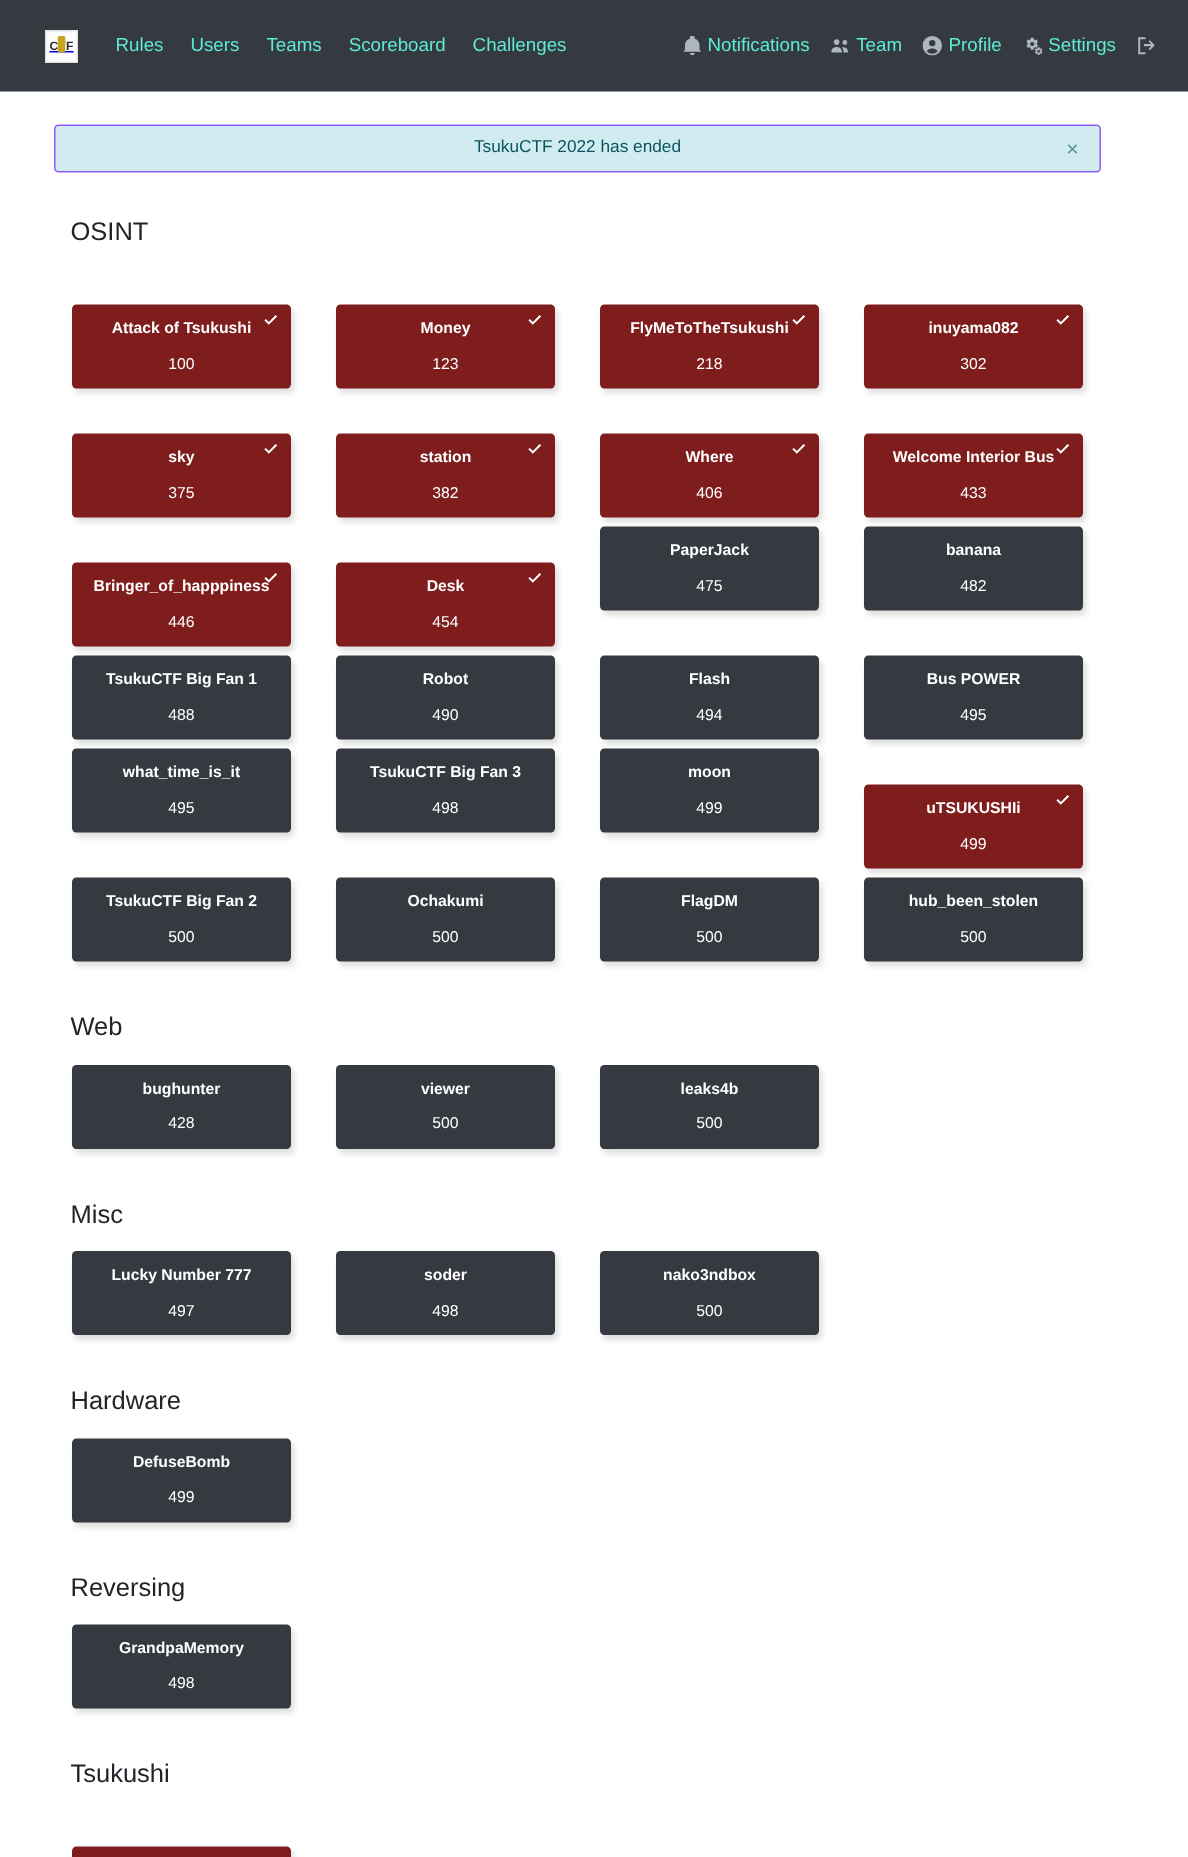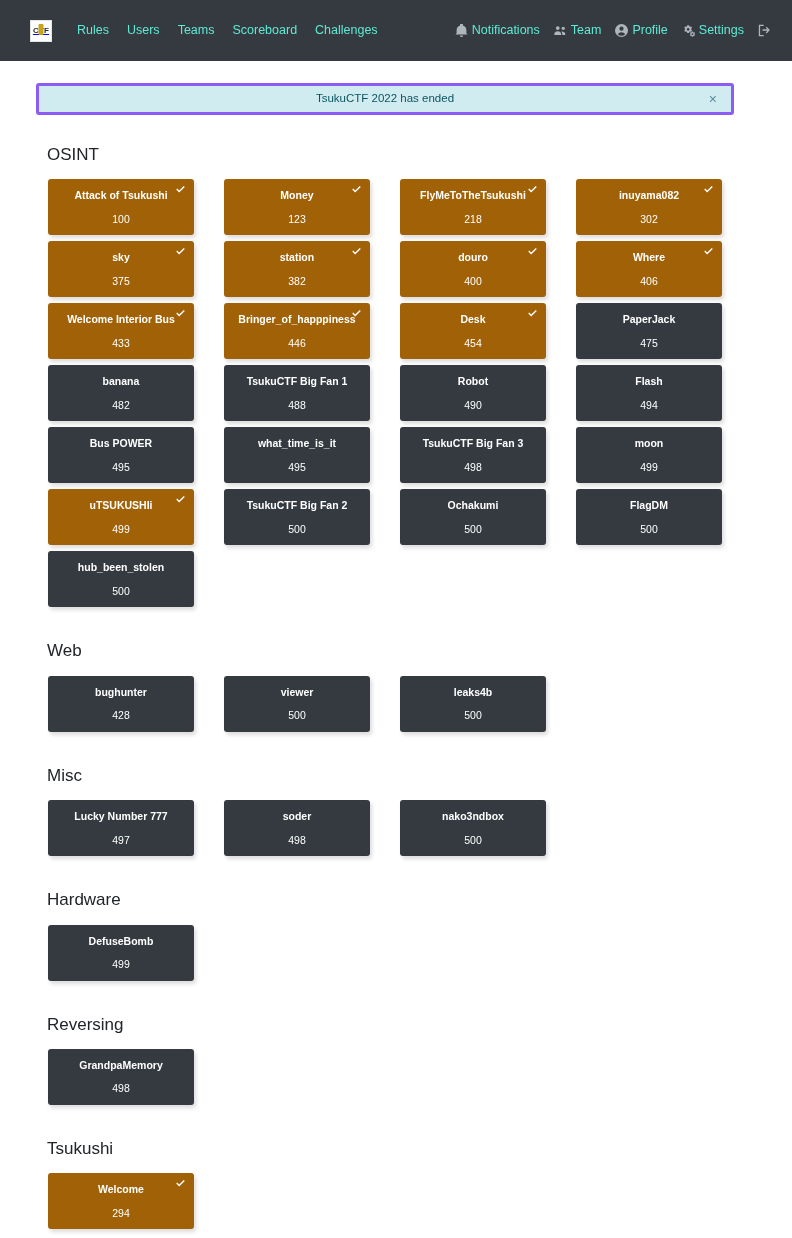--- a/index.html
+++ b/index.html
@@ -94,21 +94,21 @@
     width: 792px;
     padding: 0;
   }
 
   
   .alert-wrap {
     padding: 22px 58px 0 36px;
   }
   .alert {
     background: #d1ecf1;
-    border: 3px solid #8b5cf6;
+    border: 1px solid #8b5cf6;
     color: #0c5460;
     border-radius: 3px;
     height: 32px;
     display: flex;
     align-items: center;
     justify-content: center;
     position: relative;
     font-size: 11.5px;
   }
   .alert-text { line-height: 1; }
@@ -153,21 +153,21 @@
     position: relative;
     display: flex;
     flex-direction: column;
     align-items: center;
     justify-content: center;
     cursor: pointer;
     box-shadow: 2px 3px 4px rgba(0,0,0,0.14);
     overflow: hidden;
   }
   .card.unsolved { background: #343a40; }
-  .card.solved   { background: #a16207; }
+  .card.solved   { background: #7f1d1d; margin-top: 24px; }
   .card-name {
     font-size: 10.5px;
     font-weight: 700;
     line-height: 1;
     text-align: center;
     padding: 0 14px;
     color: #ffffff;
   }
   .card.solved .card-name { color: #ffffff; }
   .card-value {
@@ -314,29 +314,20 @@
           <div class="card solved">
             <div class="card-name">station</div>
             <div class="card-value">382</div>
             <span class="card-check">
               <svg viewBox="0 0 16 16" fill="currentColor">
                 <path d="M6.1 12.4 1.8 8.1l1.4-1.4 2.9 2.9 6.7-6.7 1.4 1.4z"></path>
               </svg>
             </span>
           </div>
           <div class="card solved">
-            <div class="card-name">douro</div>
-            <div class="card-value">400</div>
-            <span class="card-check">
-              <svg viewBox="0 0 16 16" fill="currentColor">
-                <path d="M6.1 12.4 1.8 8.1l1.4-1.4 2.9 2.9 6.7-6.7 1.4 1.4z"></path>
-              </svg>
-            </span>
-          </div>
-          <div class="card solved">
             <div class="card-name">Where</div>
             <div class="card-value">406</div>
             <span class="card-check">
               <svg viewBox="0 0 16 16" fill="currentColor">
                 <path d="M6.1 12.4 1.8 8.1l1.4-1.4 2.9 2.9 6.7-6.7 1.4 1.4z"></path>
               </svg>
             </span>
           </div>
           <div class="card solved">
             <div class="card-name">Welcome Interior Bus</div>

